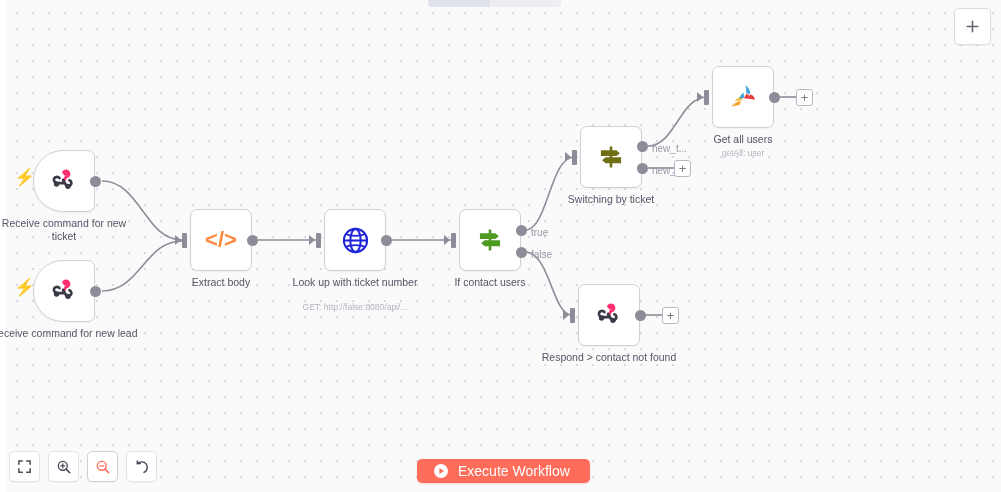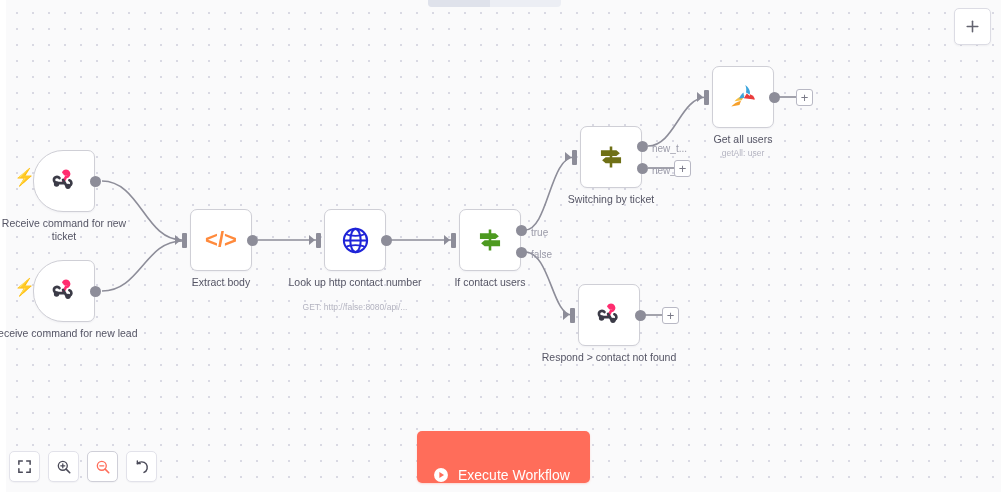--- a/index.html
+++ b/index.html
@@ -183,30 +183,30 @@
     justify-content: center;
     cursor: pointer;
     box-shadow: 0 1px 1px rgba(40,40,70,0.04);
   }
   .ctl-btn.active { border-color: #cfcfd8; }
 
   
   #execute-btn {
     position: absolute;
     left: 417px; bottom: 9px;
-    height: 52px;
+    height: 24px;
     padding: 0 20px 0 16px;
     background: #ff6d5a;
     border: none;
     border-radius: 5px;
     color: #ffffff;
     font-size: 14px;
     font-family: "Liberation Sans", sans-serif;
     display: flex;
-    align-items: flex-end;
+    align-items: center;
     gap: 9px;
     cursor: pointer;
     z-index: 40;
     box-shadow: 0 1px 2px rgba(255,109,90,0.25);
   }
 
   
   #add-node-btn {
     position: absolute;
     right: 10px; top: 8px;
@@ -305,21 +305,21 @@
     <div class="node-box">
       <svg width="29" height="29" viewBox="0 0 24 24">
         <circle cx="12" cy="12" r="9.6" fill="none" stroke="#1f24d8" stroke-width="1.7"></circle>
         <ellipse cx="12" cy="12" rx="4.3" ry="9.6" fill="none" stroke="#1f24d8" stroke-width="1.7"></ellipse>
         <line x1="2.4" y1="12" x2="21.6" y2="12" stroke="#1f24d8" stroke-width="1.7"></line>
         <path d="M4.3 6.6 C 7.5 8.6, 16.5 8.6, 19.7 6.6" fill="none" stroke="#1f24d8" stroke-width="1.5"></path>
         <path d="M4.3 17.4 C 7.5 15.4, 16.5 15.4, 19.7 17.4" fill="none" stroke="#1f24d8" stroke-width="1.5"></path>
       </svg>
     </div>
     <div class="out-dot" style="left:57px; top:26px;"></div>
-    <div class="node-label">Look up http contact number</div>
+    <div class="node-label">Look up with ticket number</div>
     <div class="node-sublabel" style="top:93px;">GET: http://false:8080/api/...</div>
   </div>
 
   <div class="node" style="left:459px; top:209px;text-decoration:underline;">
     <div class="in-bar" style="left:-8px; top:24px;"></div>
     <div class="in-arrow" style="left:-15px; top:26px;"></div>
     <div class="node-box">
       <svg width="28" height="28" viewBox="0 0 24 24">
         <rect x="10.9" y="3" width="2.2" height="18" fill="#4d9a20"></rect>
         <path d="M3.4 6.2 h13.2 l3 2.5 l-3 2.5 H3.4 z" fill="#4d9a20"></path>

